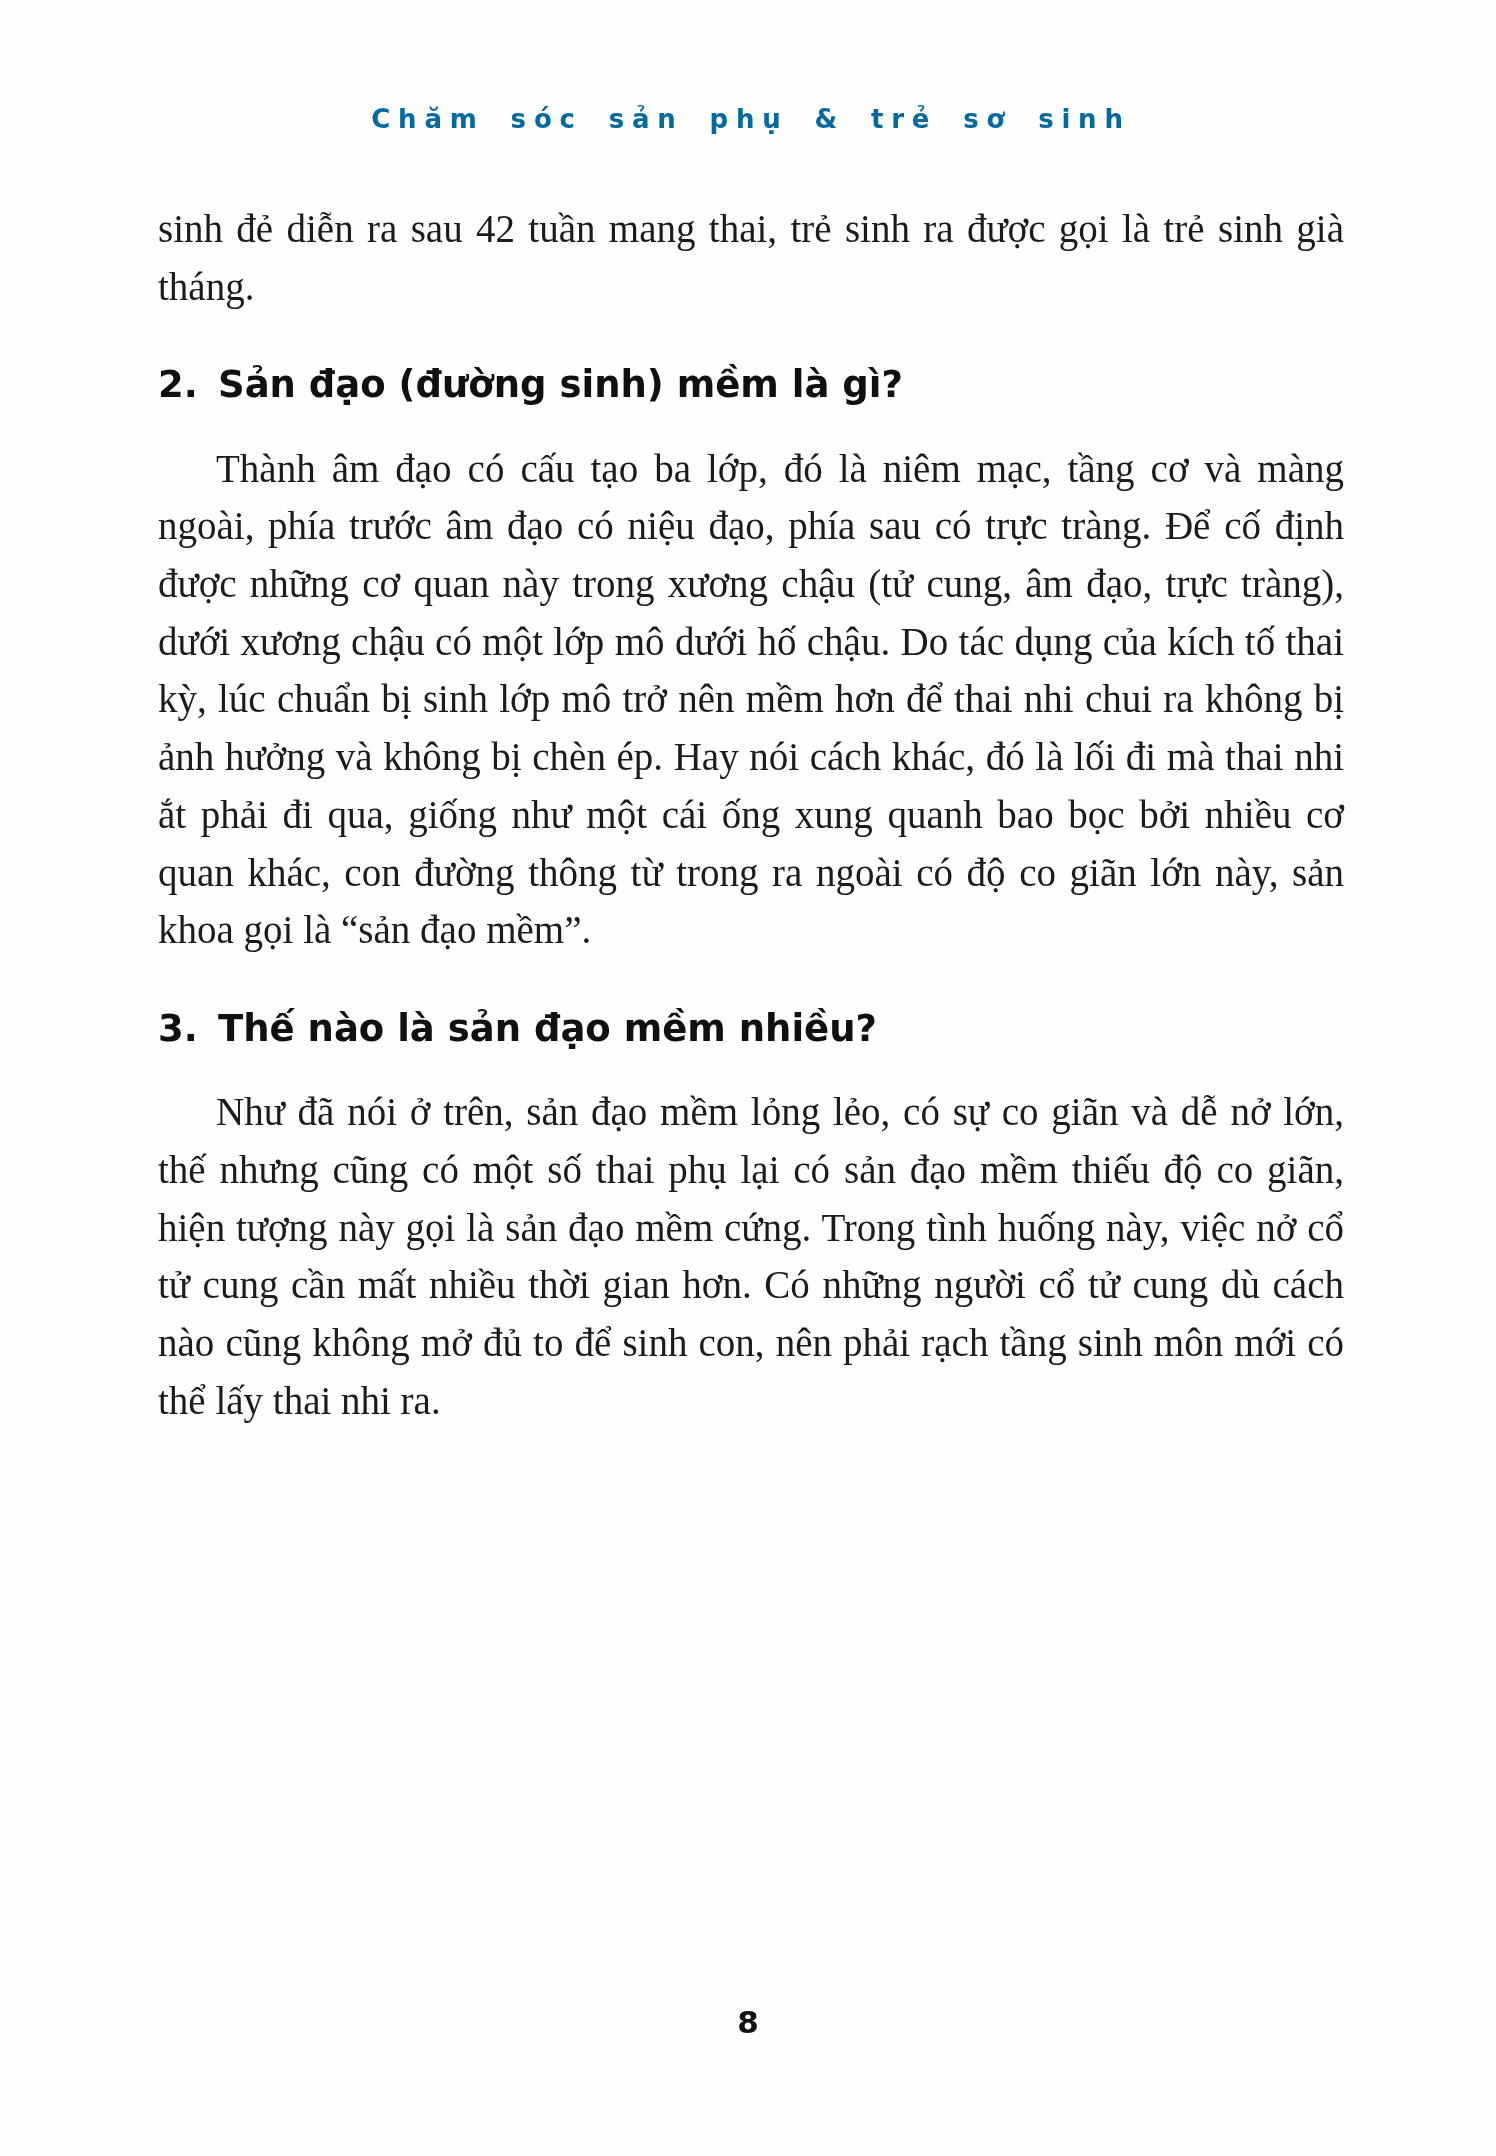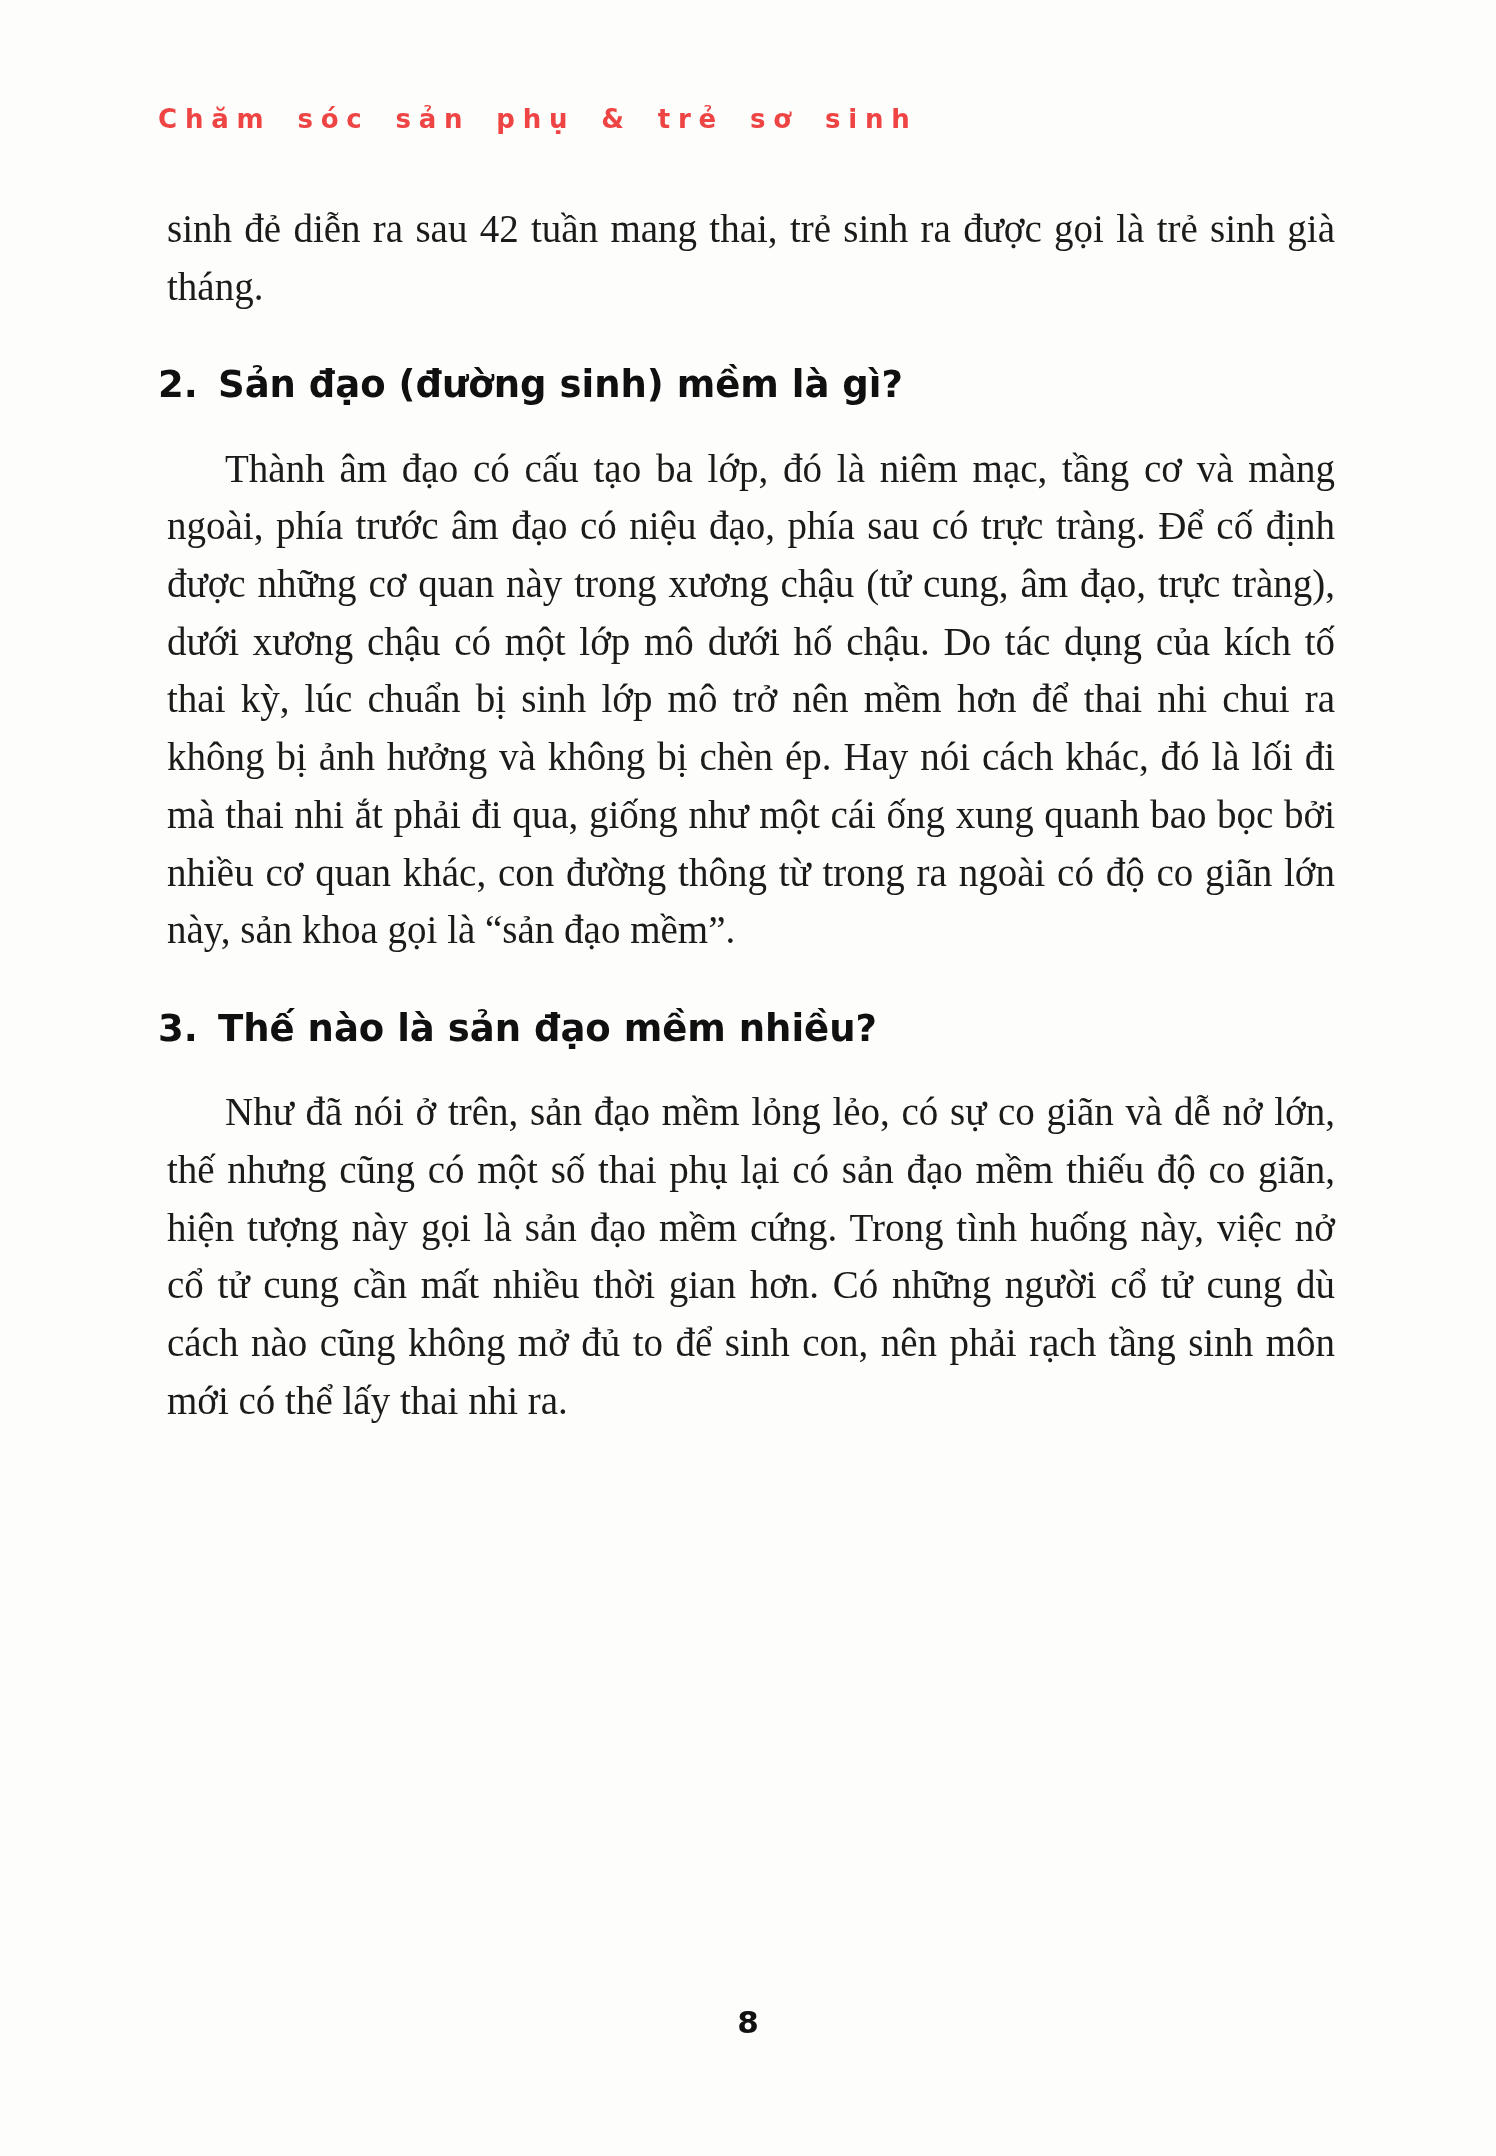--- a/index.html
+++ b/index.html
@@ -16,34 +16,35 @@
     position: relative;
     width: 1496px;
     height: 2156px;
     box-sizing: border-box;
     background: #fdfdfb;
     padding: 104px 152px 0 158px;
     color: #1c1c1c;
     overflow: hidden;
   }
   .running-head {
+    text-align: center;
     font-family: "DejaVu Sans", sans-serif;
     font-size: 26px;
     font-weight: 600;
     letter-spacing: 0.30em;
     word-spacing: 0.35em;
-    color: #ef4444;
+    color: #0369a1;
     margin: 0 0 66px 0;
   }
   .body-text {
     font-size: 39px;
     line-height: 1.48;
   }
   .para {
-    margin: 9px;
+    margin: 0;
     text-align: justify;
     text-indent: 58px;
     color: #1b1b1b;
   }
   .para.no-indent {
     text-indent: 0;
   }
   .heading {
     display: flex;
     align-items: baseline;

